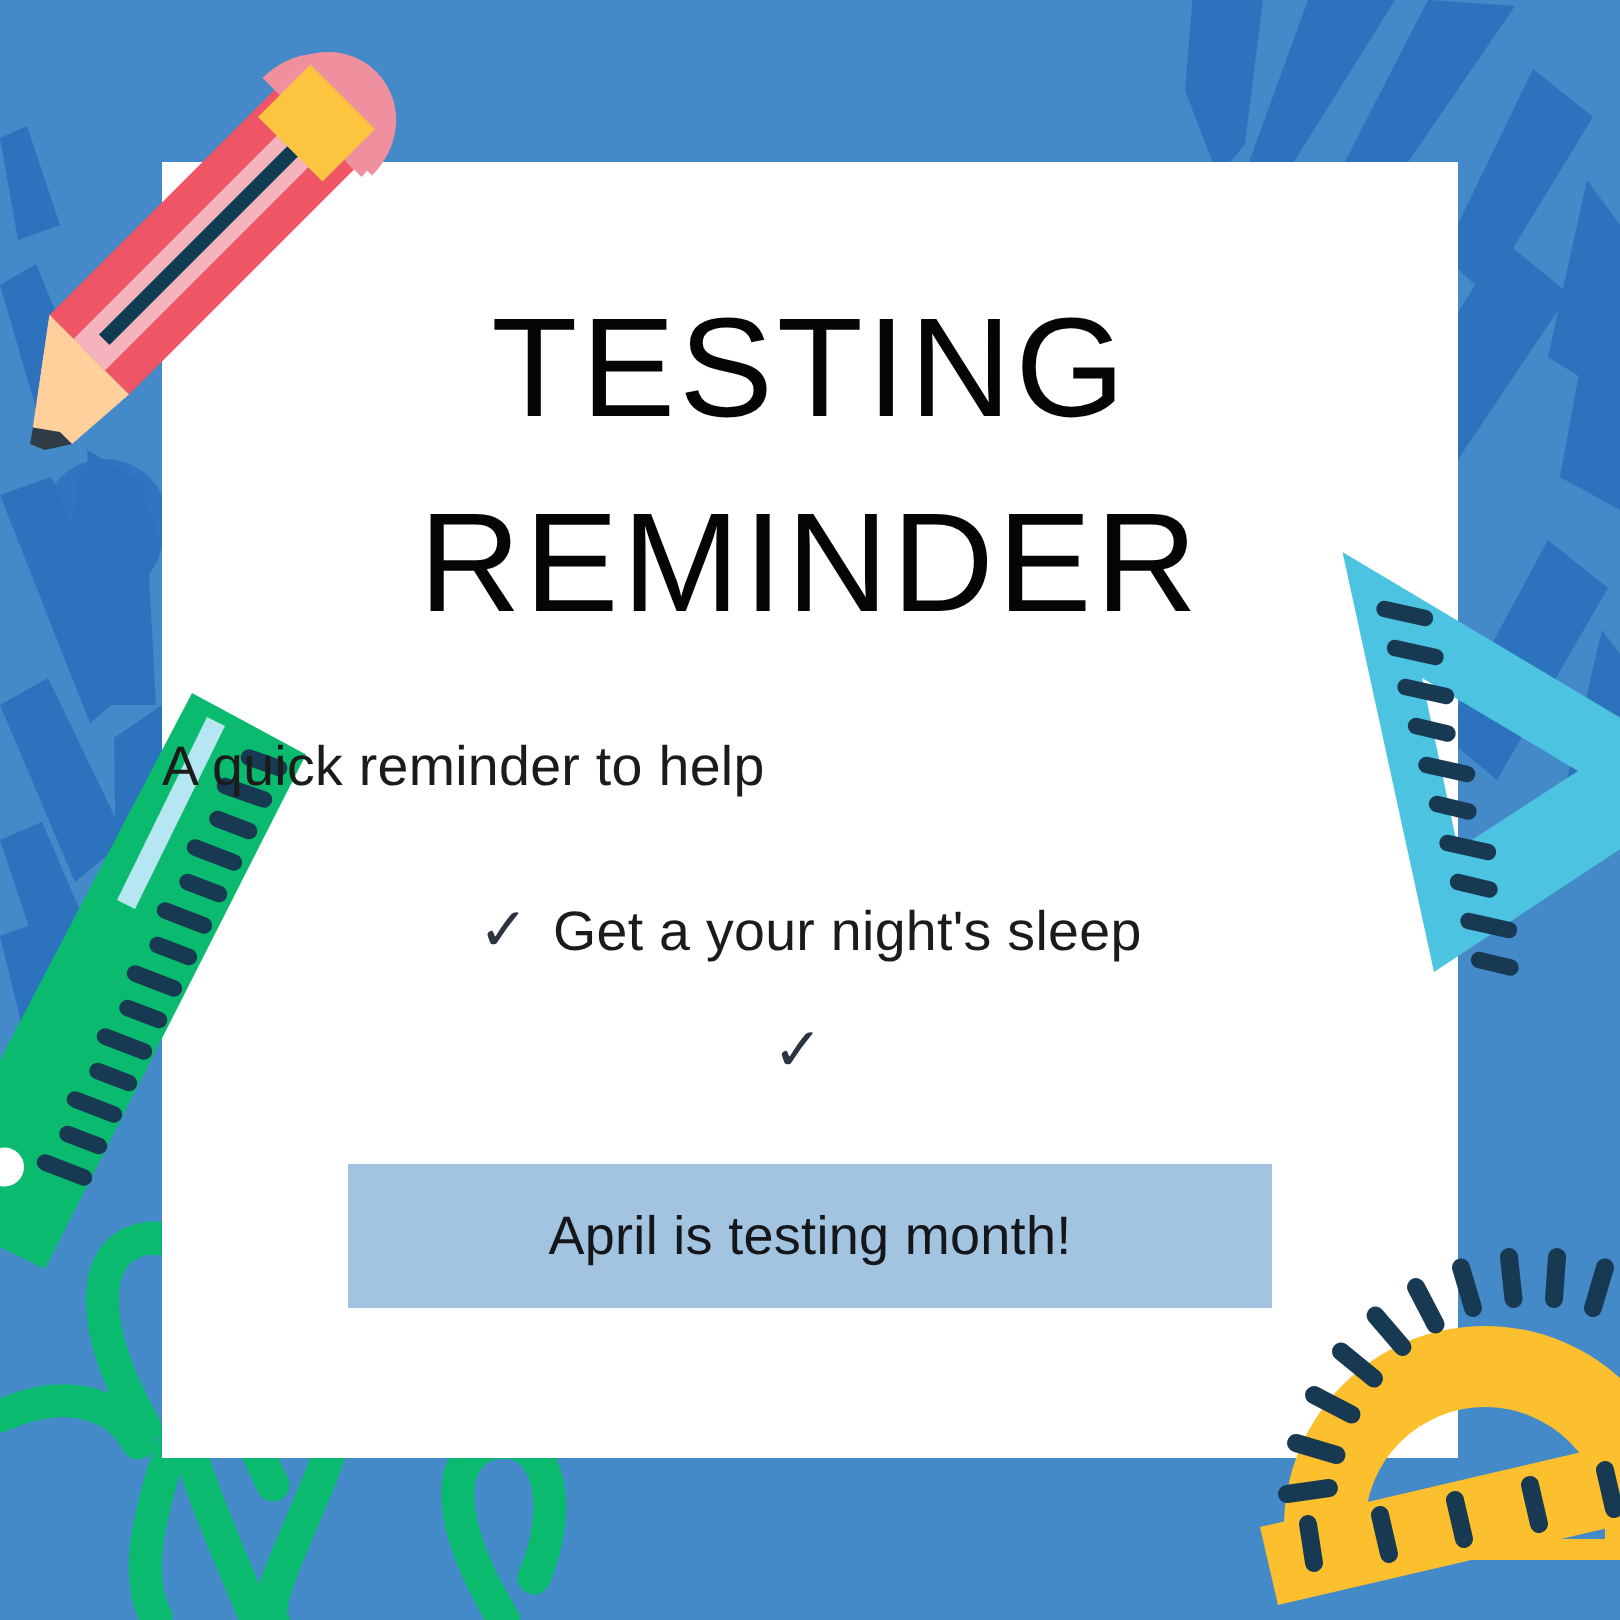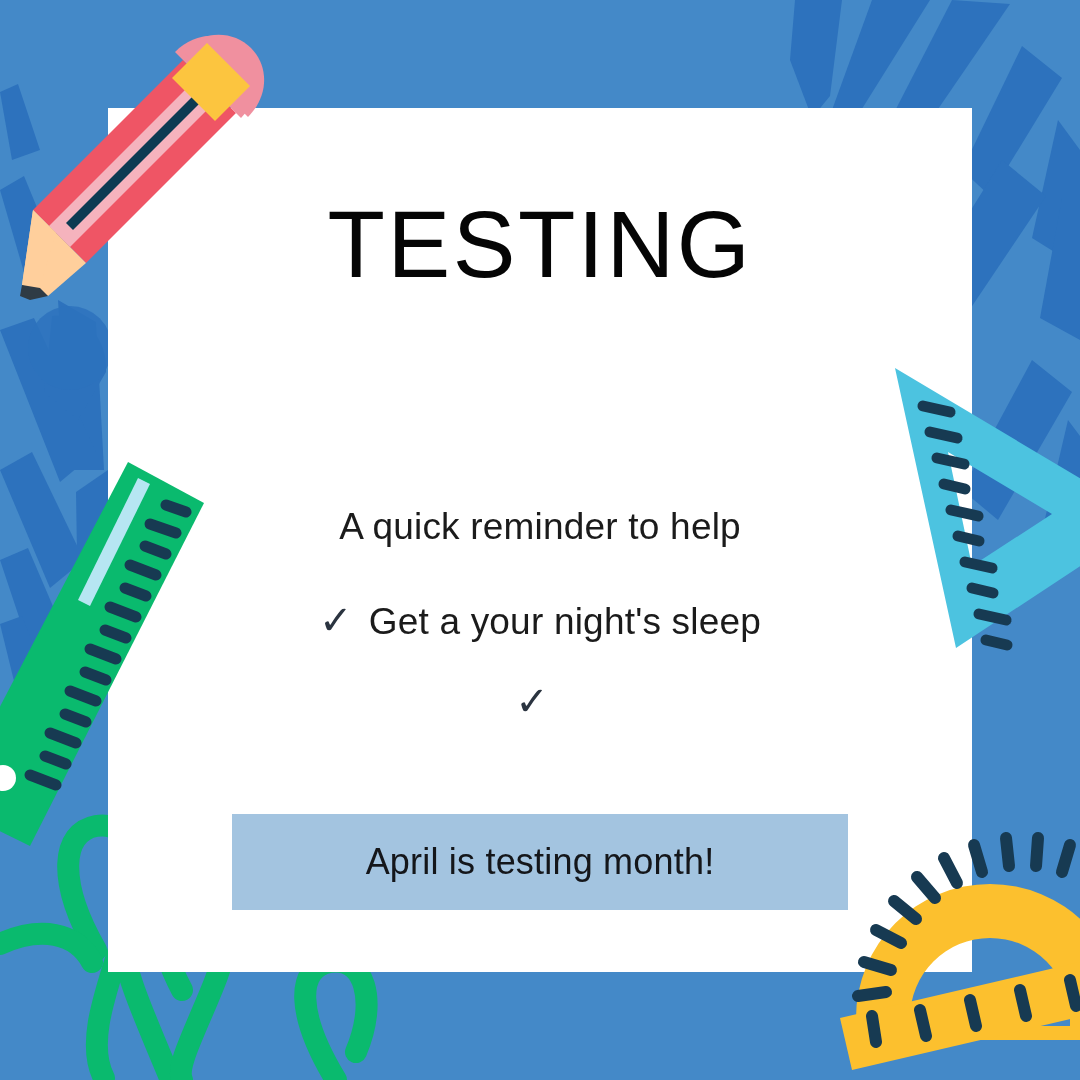--- a/index.html
+++ b/index.html
@@ -48,27 +48,25 @@
     letter-spacing: 2.5px;
     color: #050505;
     font-family: "Liberation Sans", sans-serif;
   }
   #title .tline { display: block; }
   #subtitle {
     position: absolute;
     left: 0;
     top: 382px;
     width: 864px;
-    text-align: center;
     font-size: 37px;
     line-height: 1.16;
     color: #1b1b1b;
     font-weight: 400;
     letter-spacing: 0.2px;
-    margin-top: 16px;
   }
   #subtitle .sline { display: block; }
   #checklist {
     position: absolute;
     left: 0;
     top: 492px;
     width: 864px;
   }
   .check-row {
     display: flex;
@@ -83,21 +81,21 @@
     font-size: 40px;
     color: #2b3440;
     margin-right: 16px;
     font-weight: 700;
     line-height: 1;
     font-family: "DejaVu Sans", sans-serif;
   }
   #banner {
     position: absolute;
     left: 124px;
-    top: 706px;
+    top: 668px;
     width: 616px;
     height: 96px;
     background: #a3c4e0;
     display: flex;
     align-items: center;
     justify-content: center;
   }
   #banner-text {
     font-size: 36px;
     color: #14161a;
@@ -250,20 +248,21 @@
         <line x1="1076" y1="1006" x2="1070" y2="980"></line>
         <line x1="1126" y1="996" x2="1120" y2="970"></line>
       </g>
     </g>
   </svg>
 
   <div id="text-block">
 
     <div id="title">
       <span class="tline">TESTING</span>
+      <span class="tline">REMINDER</span>
     </div>
 
     <div id="subtitle">
       <span class="sline">A quick reminder to help</span>
     </div>
 
     <div id="checklist">
       <div class="check-row">
         <span class="check-mark">✓</span>
         <span>Get a your night's sleep</span>

